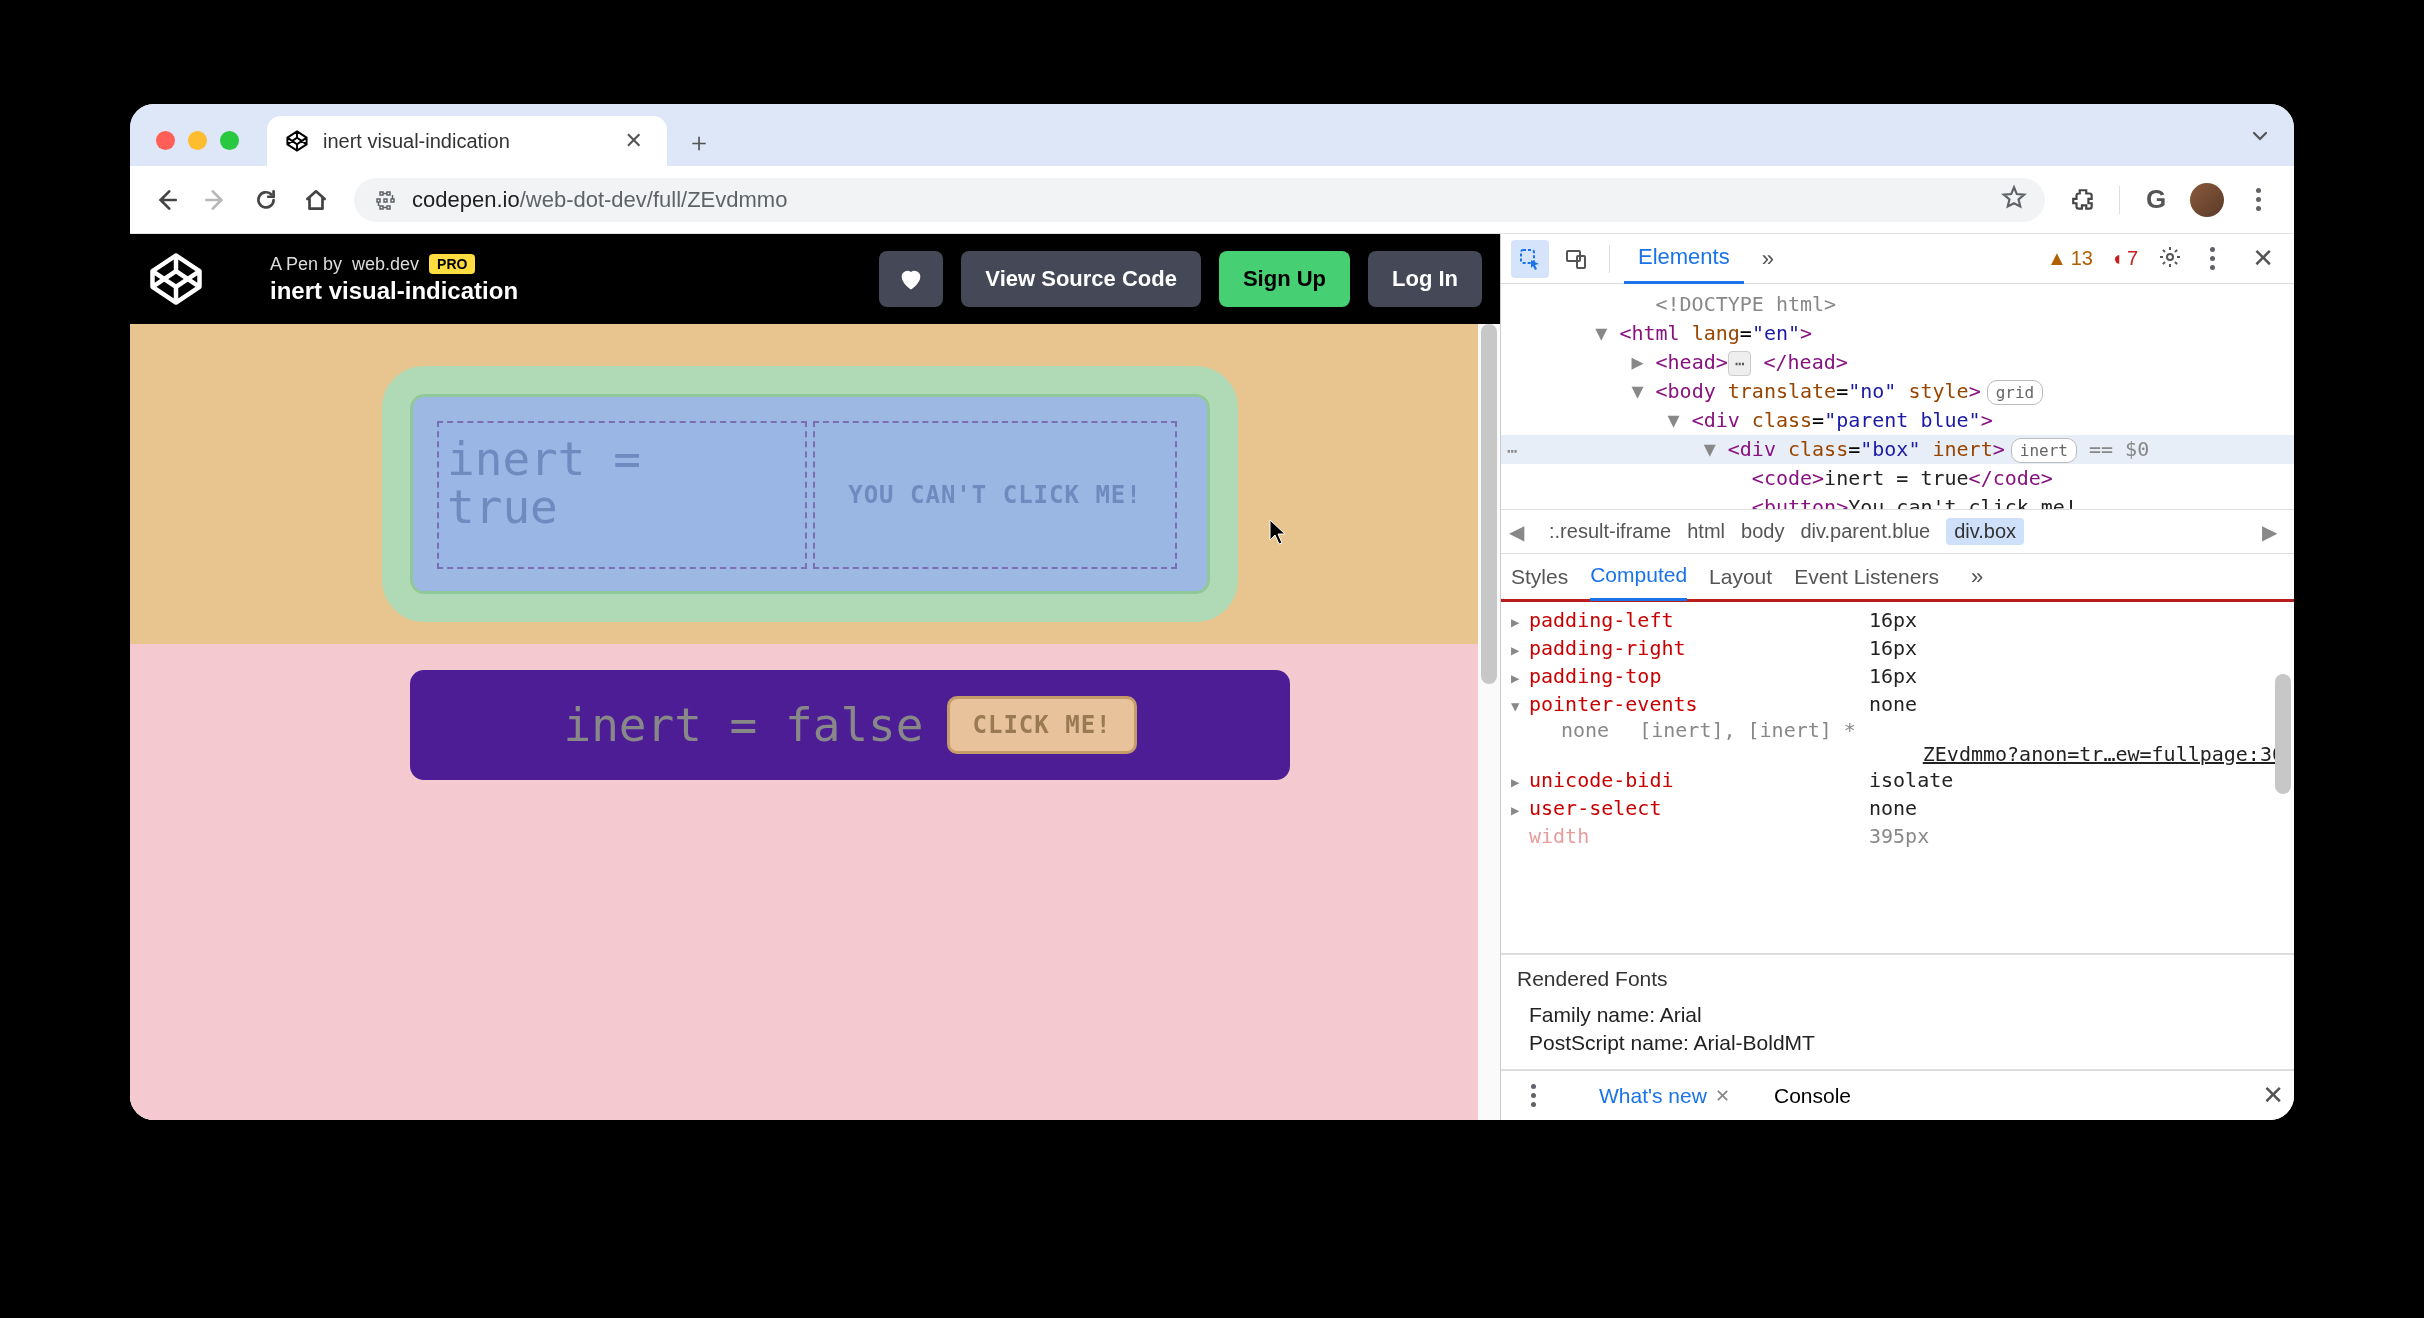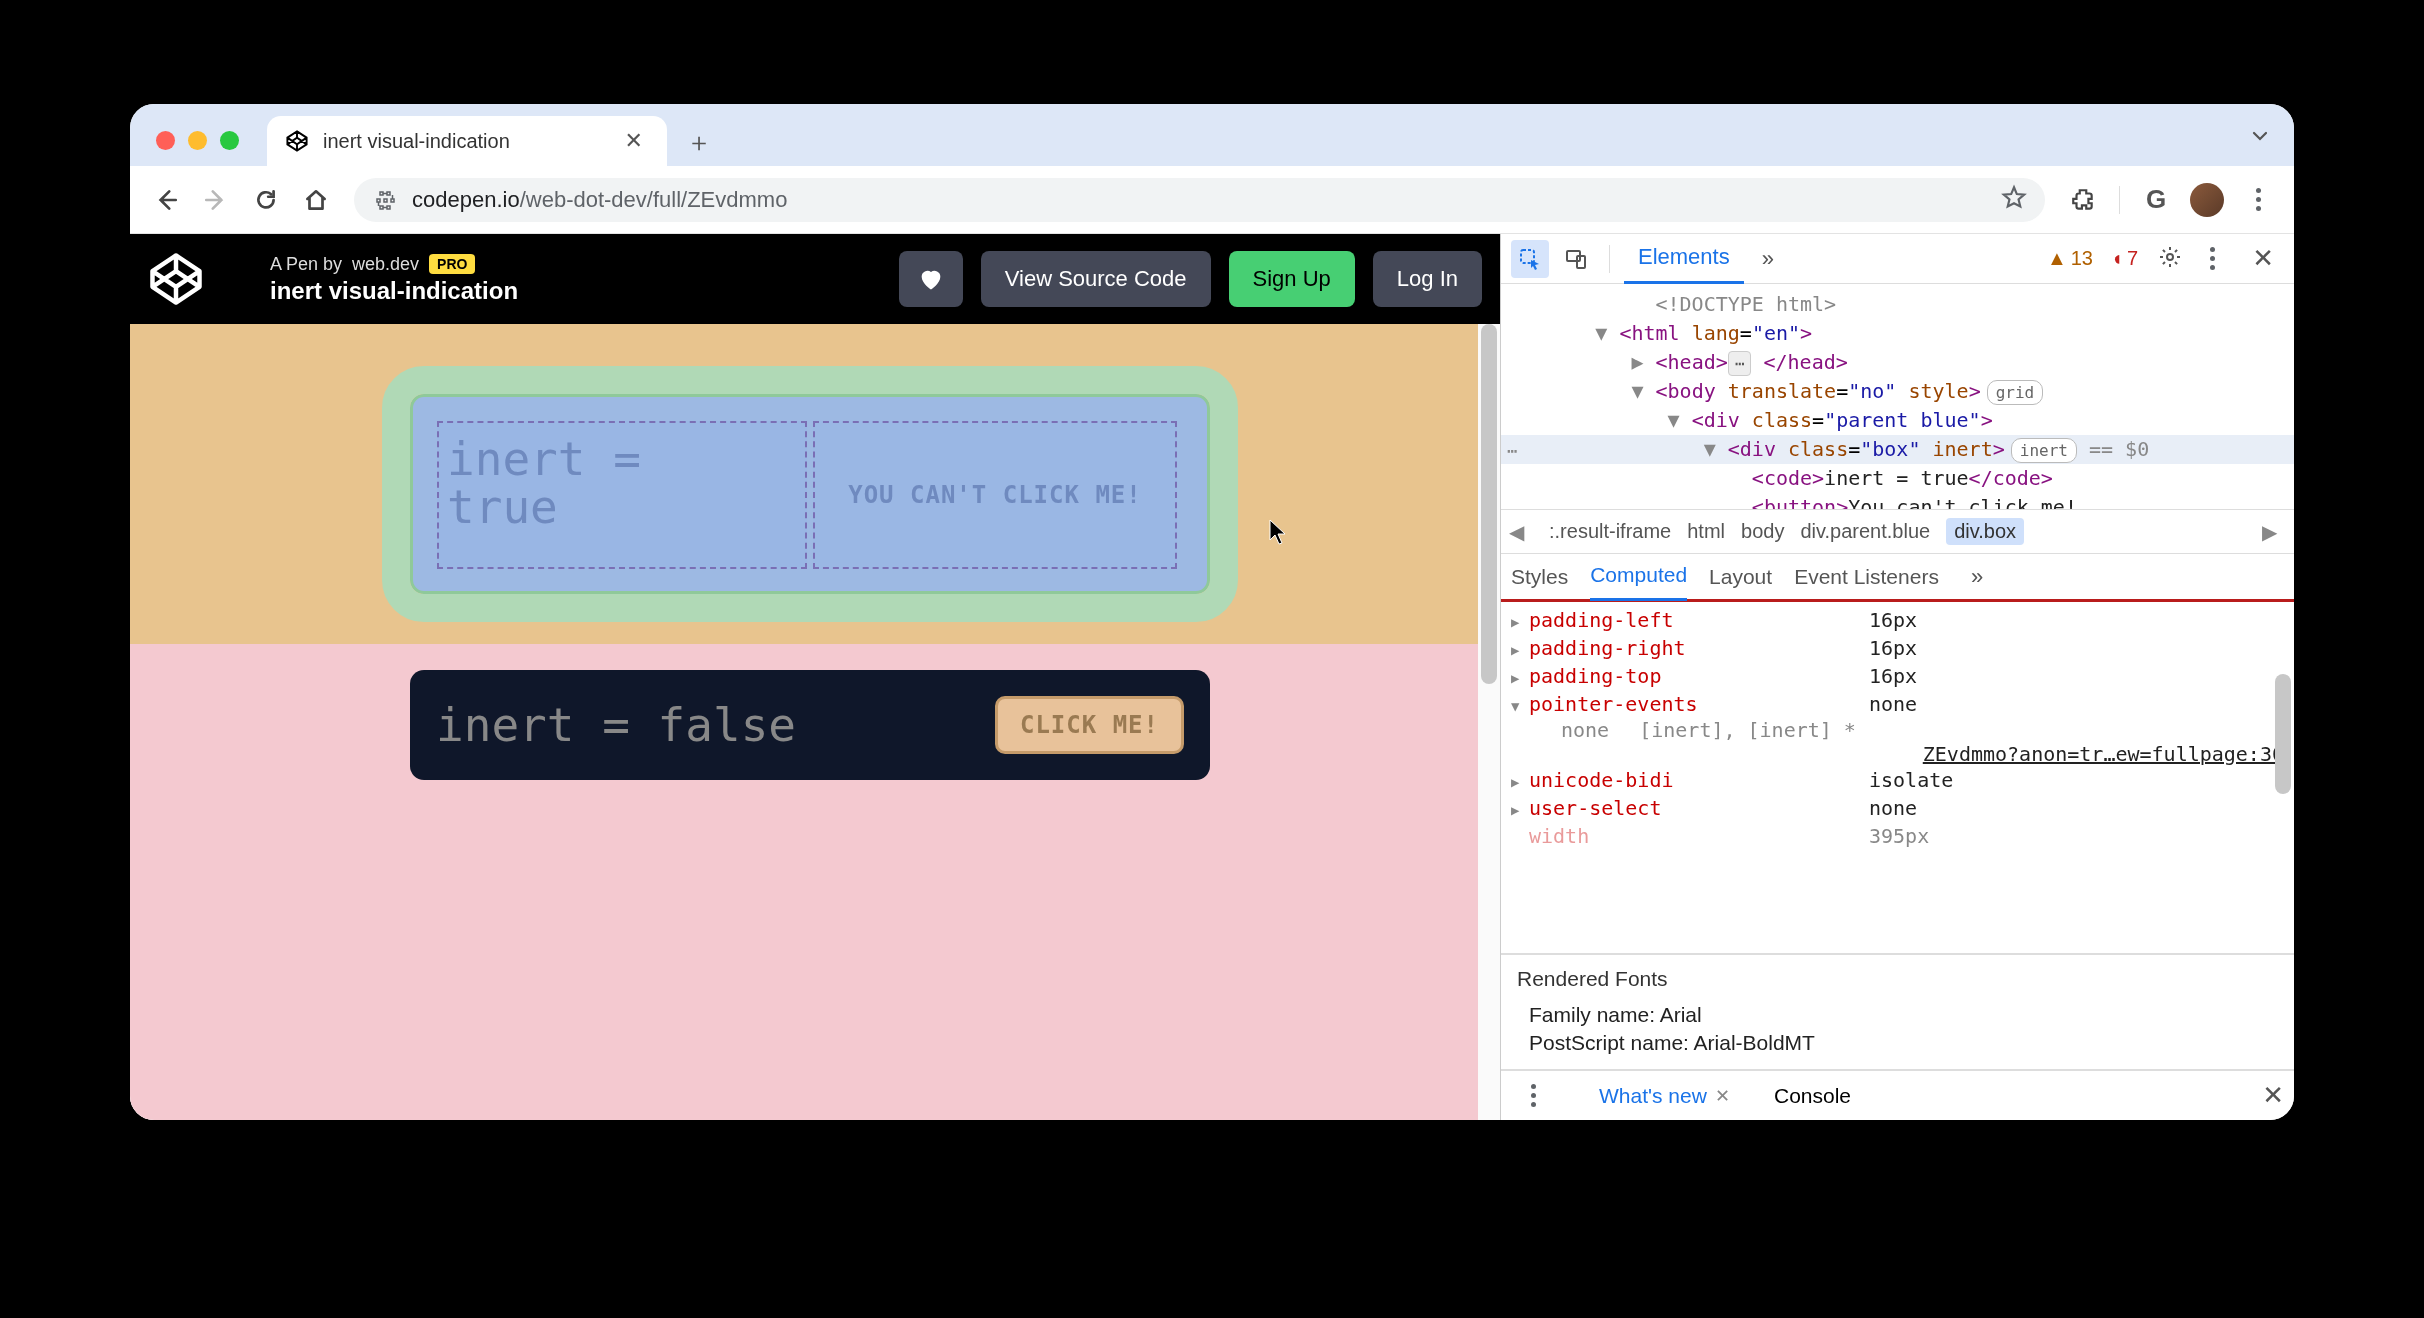--- a/index.html
+++ b/index.html
@@ -96,21 +96,21 @@
   height: 90px; background:#000; color:#fff;
   display:flex; align-items:center; padding: 0 18px; gap: 18px;
 }
 .cp-logo { width: 56px; height: 56px; }
 .cp-logo svg { width:56px; height:56px; }
 .cp-meta { display:flex; flex-direction:column; gap: 2px; margin-left: 48px; }
 .cp-byline { font-size: 18px; color:#ddd; display:flex; align-items:center; gap:10px; }
 .cp-pro { background:#ffdd40; color:#000; font-weight:700; font-size:14px; padding:2px 8px; border-radius:4px; }
 .cp-title-line { font-size: 24px; font-weight:700; color:#fff; }
 .cp-header .spacer { flex:1; }
-.cp-btn { height: 56px; padding: 0 24px; border-radius: 8px; display:flex; align-items:center; font-size: 22px; font-weight:400; }
+.cp-btn { height: 56px; padding: 0 24px; border-radius: 8px; display:flex; align-items:center; font-size: 22px; font-weight:700; }
 .cp-btn.dark { background:#444857; color:#fff; }
 .cp-btn.icon { padding: 0 18px; }
 .cp-btn.green { background:#47cf73; color:#000; }
 .cp-btn.icon svg { width:28px; height:28px; fill:#fff; }
 
 .iframe-area { flex:1; position:relative; overflow:hidden; }
 .pane-top { position:absolute; left:0; top:0; right:22px; height: 320px; background:#e8c48e; }
 .pane-bottom { position:absolute; left:0; top:320px; right:22px; bottom:0; background:#f4c9d0; }
 .scroll-track { position:absolute; right:0; top:0; width:22px; bottom:0; background:#fafafa; }
 .scroll-thumb { position:absolute; right:3px; top:0; width:16px; height:360px; background:#c7c7c7; border-radius:8px; }
@@ -128,23 +128,23 @@
 .demo-blue .inner-dash { position:absolute; border:2px dashed #7a6fb5; }
 .dash-left { left:24px; top:24px; width: 370px; height: 148px; background: rgba(150,180,230,0.55); }
 .dash-right { left:400px; top:24px; width: 364px; height: 148px; background: rgba(150,180,230,0.4); display:flex; align-items:center; justify-content:center; }
 .demo-blue code { font-size: 46px; color:#6f8abf; position:absolute; left:34px; top:38px; line-height:1.05; }
 .btn-disabled {
   font-size: 24px; font-weight:700; color:#6f8abf; letter-spacing:1px;
   text-align:center; padding: 0 20px; 
 }
 
 .demo-pink {
-  left: 280px; top: 346px; width: 800px; height: 110px;
-  background: #0f172a; border-radius: 14px;
-  display:flex; align-items:center; justify-content:space-between; gap: 24px;
+  left: 280px; top: 346px; width: 880px; height: 110px;
+  background: #4c1d95; border-radius: 14px;
+  display:flex; align-items:center; justify-content:center; gap: 24px;
 }
 .demo-pink code { font-size: 46px; color:#888; }
 .btn-enabled {
   border: 3px solid #c59b6a; border-radius: 10px;
   padding: 12px 22px; font-size: 24px; font-weight:700;
   color:#9a7a52; background: #e8c29a; letter-spacing:1px;
 }
 
 .cursor-arrow { position:absolute; left:1138px; top:194px; font-size:26px; color:#000; }
 .cursor-arrow svg { width:20px; height:28px; }

